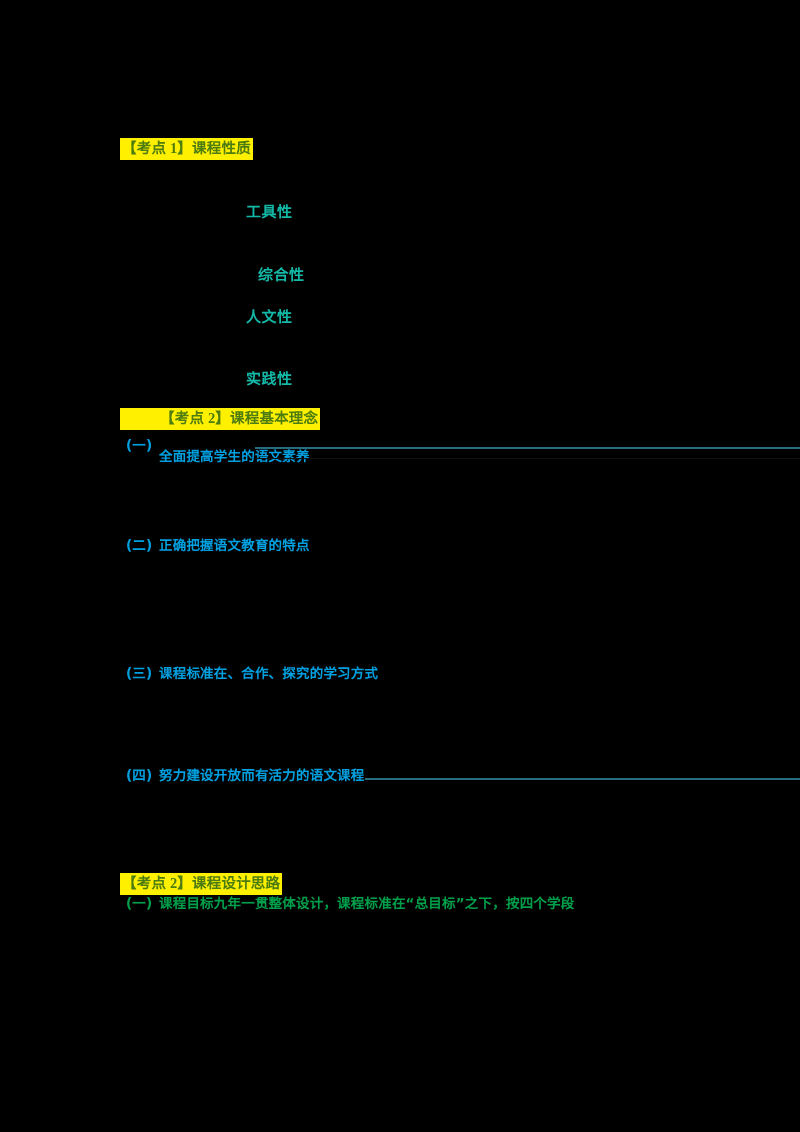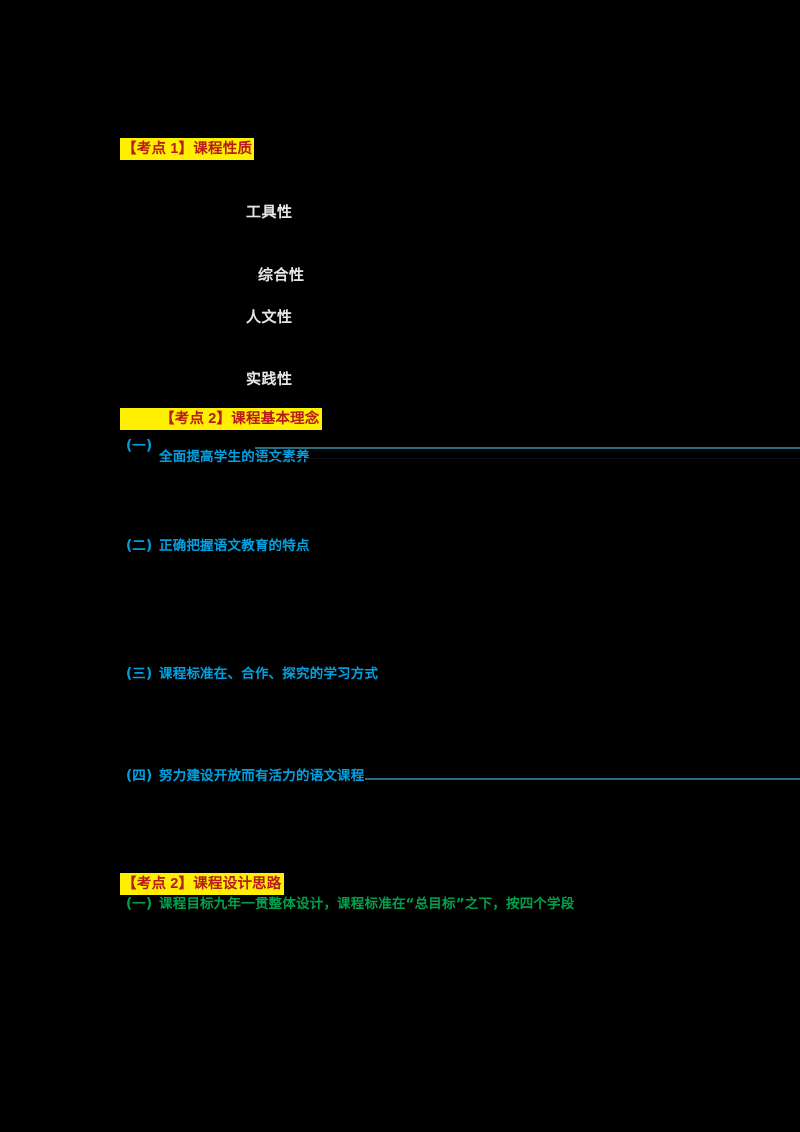--- a/index.html
+++ b/index.html
@@ -40,31 +40,31 @@
   .run {
     position: absolute;
     white-space: nowrap;
     line-height: 1.0;
     font-weight: bold;
   }
 
   
   .heading {
     background: #FFF000;
-    color: #b91c1c;
+    color: #4d7c0f;
     font-size: 14.5px;
     font-weight: bold;
     padding: 3px 2px 4px 2px;
     letter-spacing: 0.2px;
-    font-family: Liberation Sans, sans-serif;
+    font-family: Liberation Serif, serif;
   }
 
   
   .redterm {
-    color: #e5e5e5;
+    color: #14b8a6;
     background: #000000;
     font-size: 15px;
     font-weight: bold;
     letter-spacing: 0.5px;
     padding: 2px 1px;
     font-family: "DejaVu Serif", "Liberation Serif", serif;
   }
 
   
   .cyanterm {

